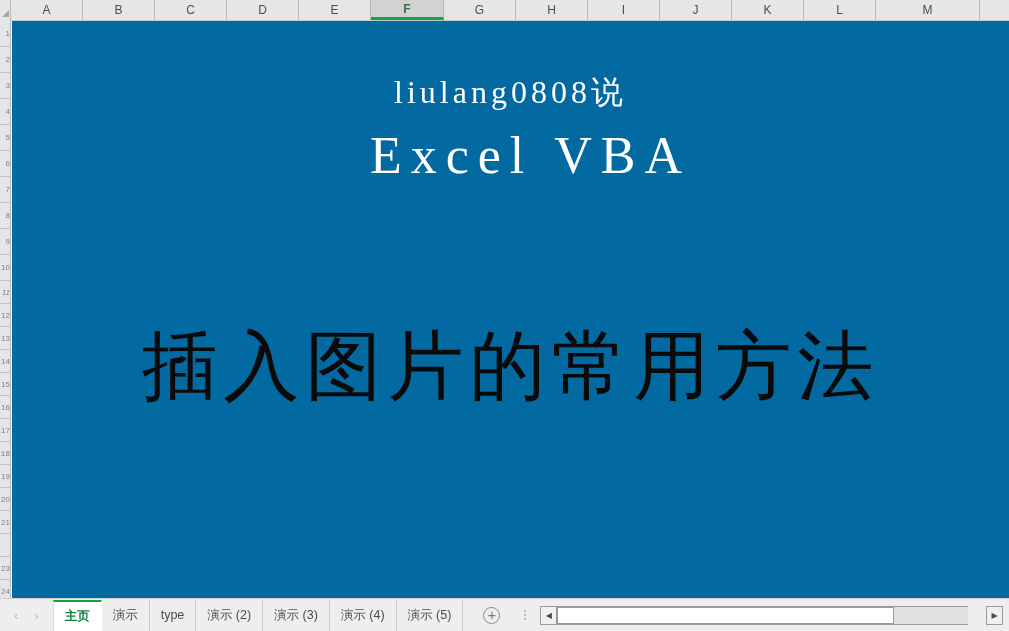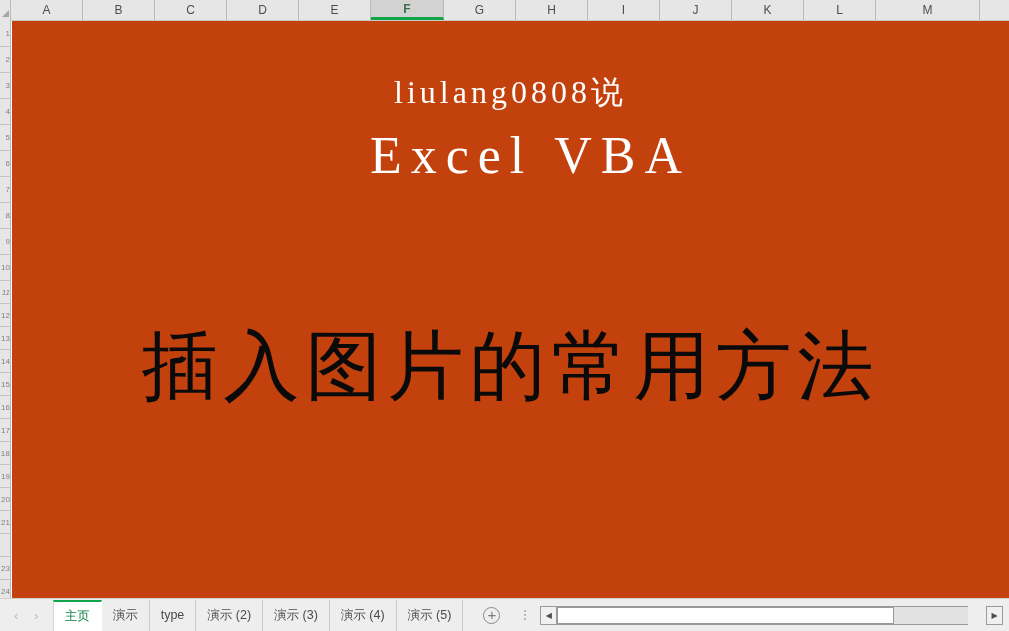--- a/index.html
+++ b/index.html
@@ -184,21 +184,21 @@
     color: #4a4a4a;
     height: 31px;
     background: transparent;
     border-right: 1px solid #cbcbcb;
     white-space: nowrap;
     font-family: "Liberation Sans", sans-serif;
   }
   .sheet-tab.active {
     background: #ffffff;
     color: #12803f;
-    font-weight: normal;
+    font-weight: bold;
     border-top: 2px solid #0fa64a;
     border-right: 1px solid #ffffff;
     border-left: 1px solid #d9d9d9;
     text-align: right;
   }
 
   #add-sheet-wrap {
     display: flex;
     align-items: center;
     gap: 20px;
@@ -324,21 +324,21 @@
       <div class="row-head" style="height: 23px; line-height: 23px;">17</div>
       <div class="row-head" style="height: 23px; line-height: 23px; font-family: Liberation Mono, monospace;">18</div>
       <div class="row-head" style="height: 23px; line-height: 23px;">19</div>
       <div class="row-head" style="height: 23px; line-height: 23px;">20</div>
       <div class="row-head" style="height: 23px; line-height: 23px;">21</div>
       <div class="row-head" style="height: 23px; line-height: 23px; padding-left: 40px;">22</div>
       <div class="row-head" style="height: 23px; line-height: 23px;">23</div>
       <div class="row-head" style="height: 23px; line-height: 23px;">24</div>
     </div>
 
-  <div id="sheet-canvas" style="background: #c2410c;">
+  <div id="sheet-canvas" style="background: #0369a1;">
     <div id="title-block">
       <div id="brand-line" style="color: rgb(255, 255, 255);">liulang0808说</div>
       <div id="product-line" style="color: rgb(255, 255, 255); padding-left: 40px;">Excel VBA</div>
     </div>
     <div id="main-heading" style="color: rgb(10, 10, 10);">插入图片的常用方法</div>
   </div>
 
   <div id="tab-bar">
 
     <div id="tab-nav">

